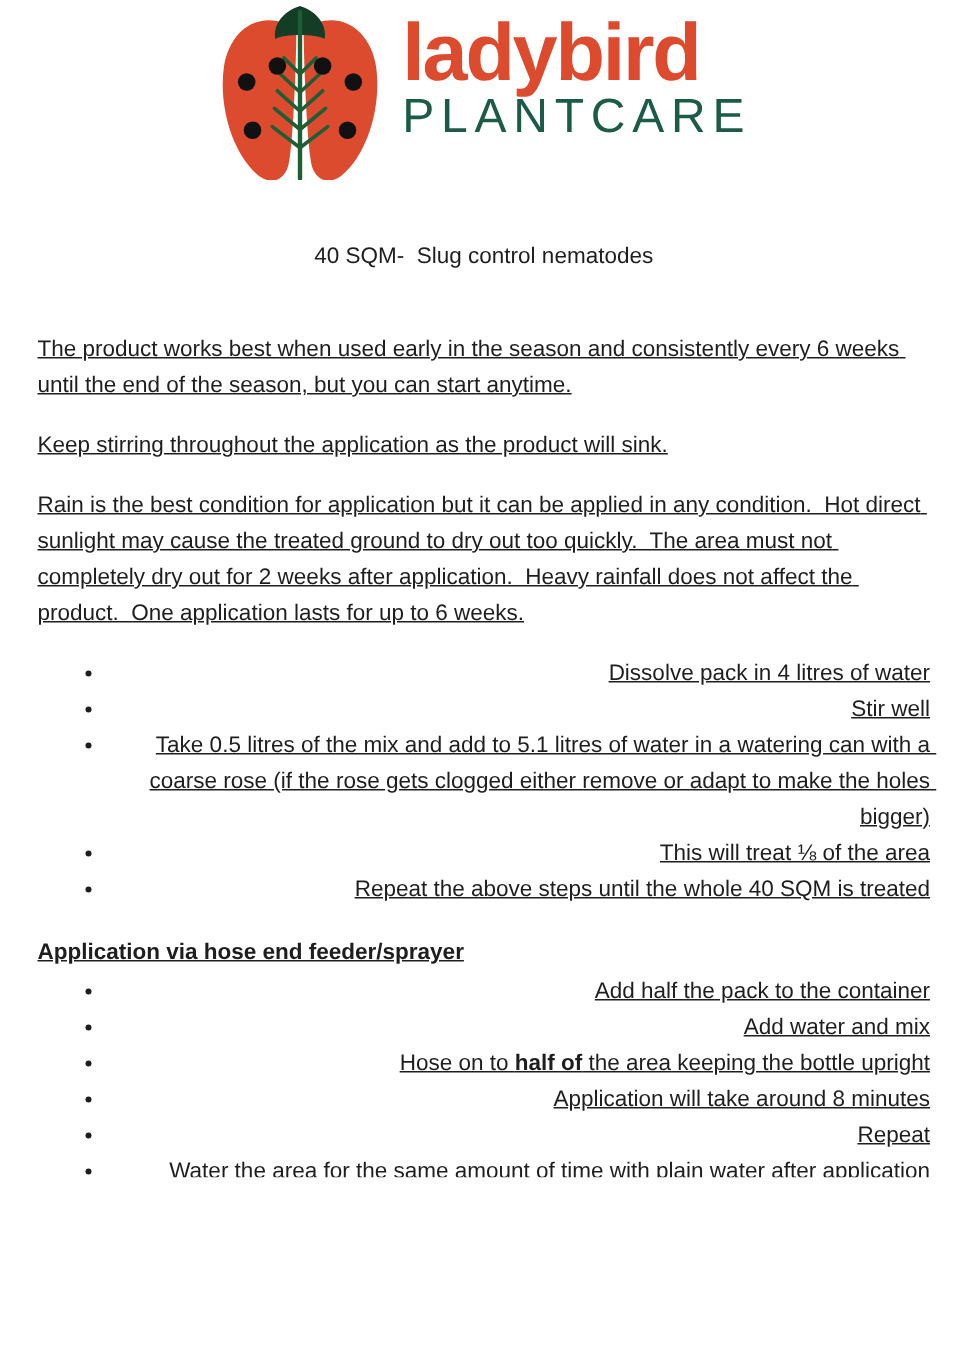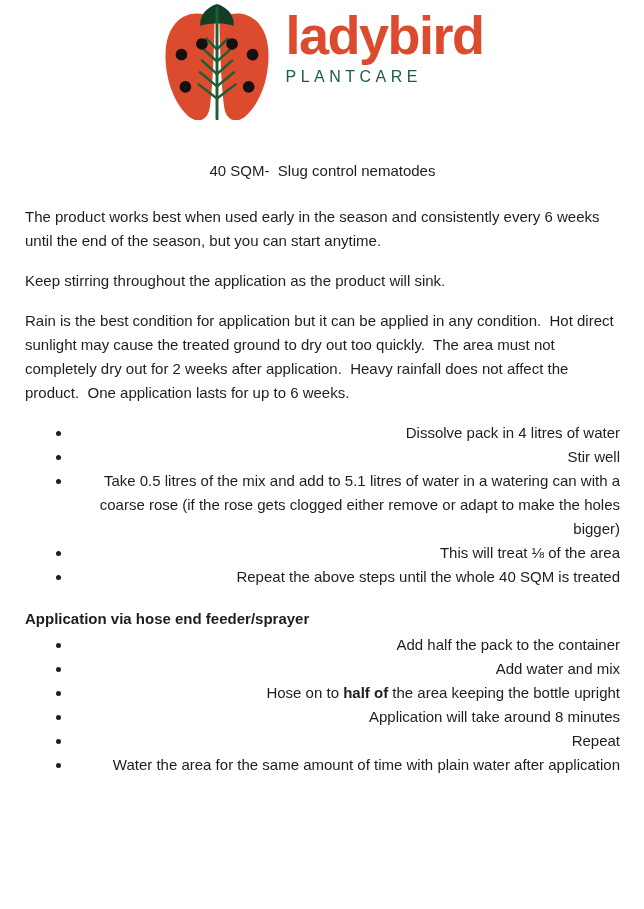--- a/index.html
+++ b/index.html
@@ -37,39 +37,40 @@
   }
   .brand {
     color: var(--brand-red, #dd4b2f);
     font-size: 54px;
     line-height: 52px;
     font-weight: 700;
     letter-spacing: -1.5px;
   }
   .brand-sub {
     color: var(--plantcare-green, #1d5b49);
-    font-size: 16px;
+    font-size: 32px;
     line-height: 26px;
     font-weight: 400;
     letter-spacing: 4.5px;
     margin-top: 3px;
   }
   
   .doc-title {
     margin: 38px 0 0 0;
     text-align: center;
     font-size: 15px;
     line-height: 24px;
     font-weight: 400;
     white-space: pre-wrap;
   }
   .content {
-    margin-top: 22px;
+    margin-top: 38px;
     font-size: 15px;
     line-height: 24px;
+    text-decoration: underline;
   }
   .content p {
     margin: 0 0 16px 0;
     white-space: pre-wrap;
   }
   .section-heading {
     font-size: 15px;
     line-height: 24px;
     font-weight: 700;
     margin: 0 0 2px 0;

